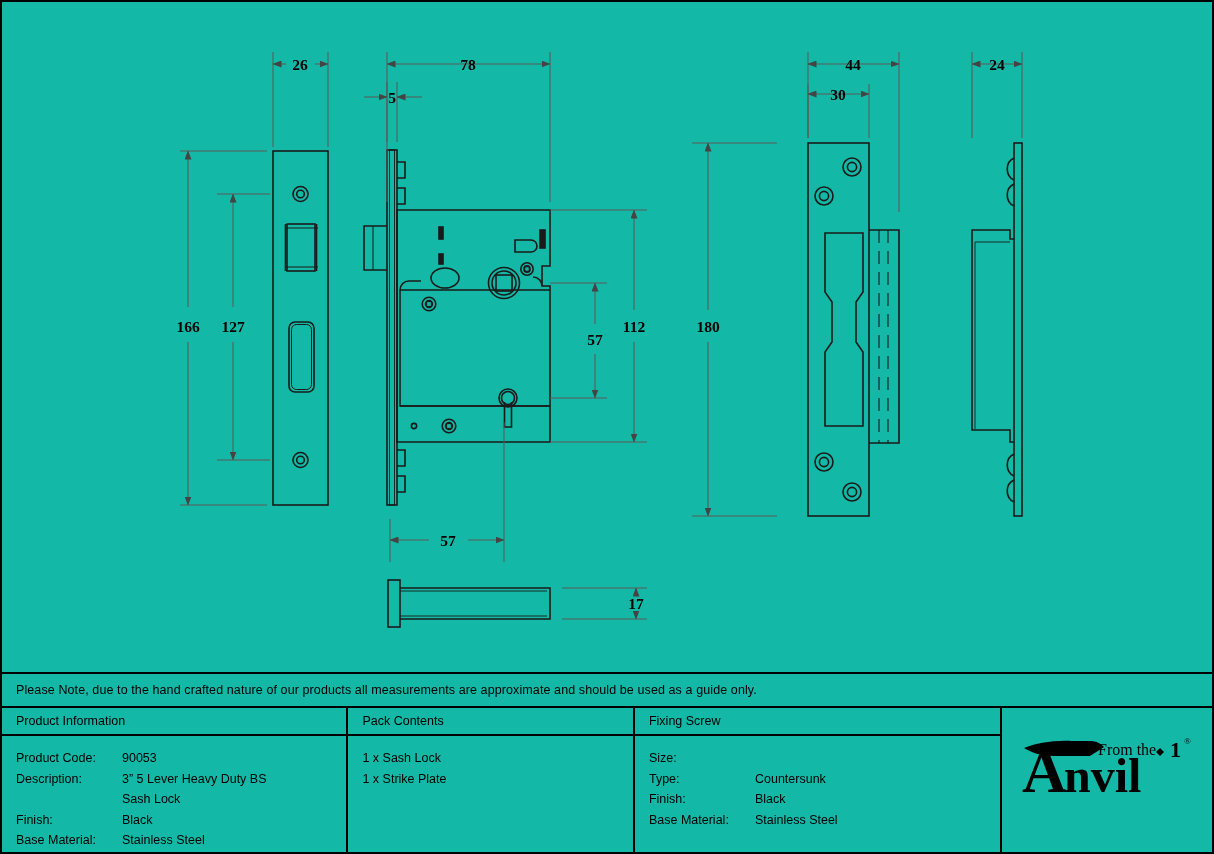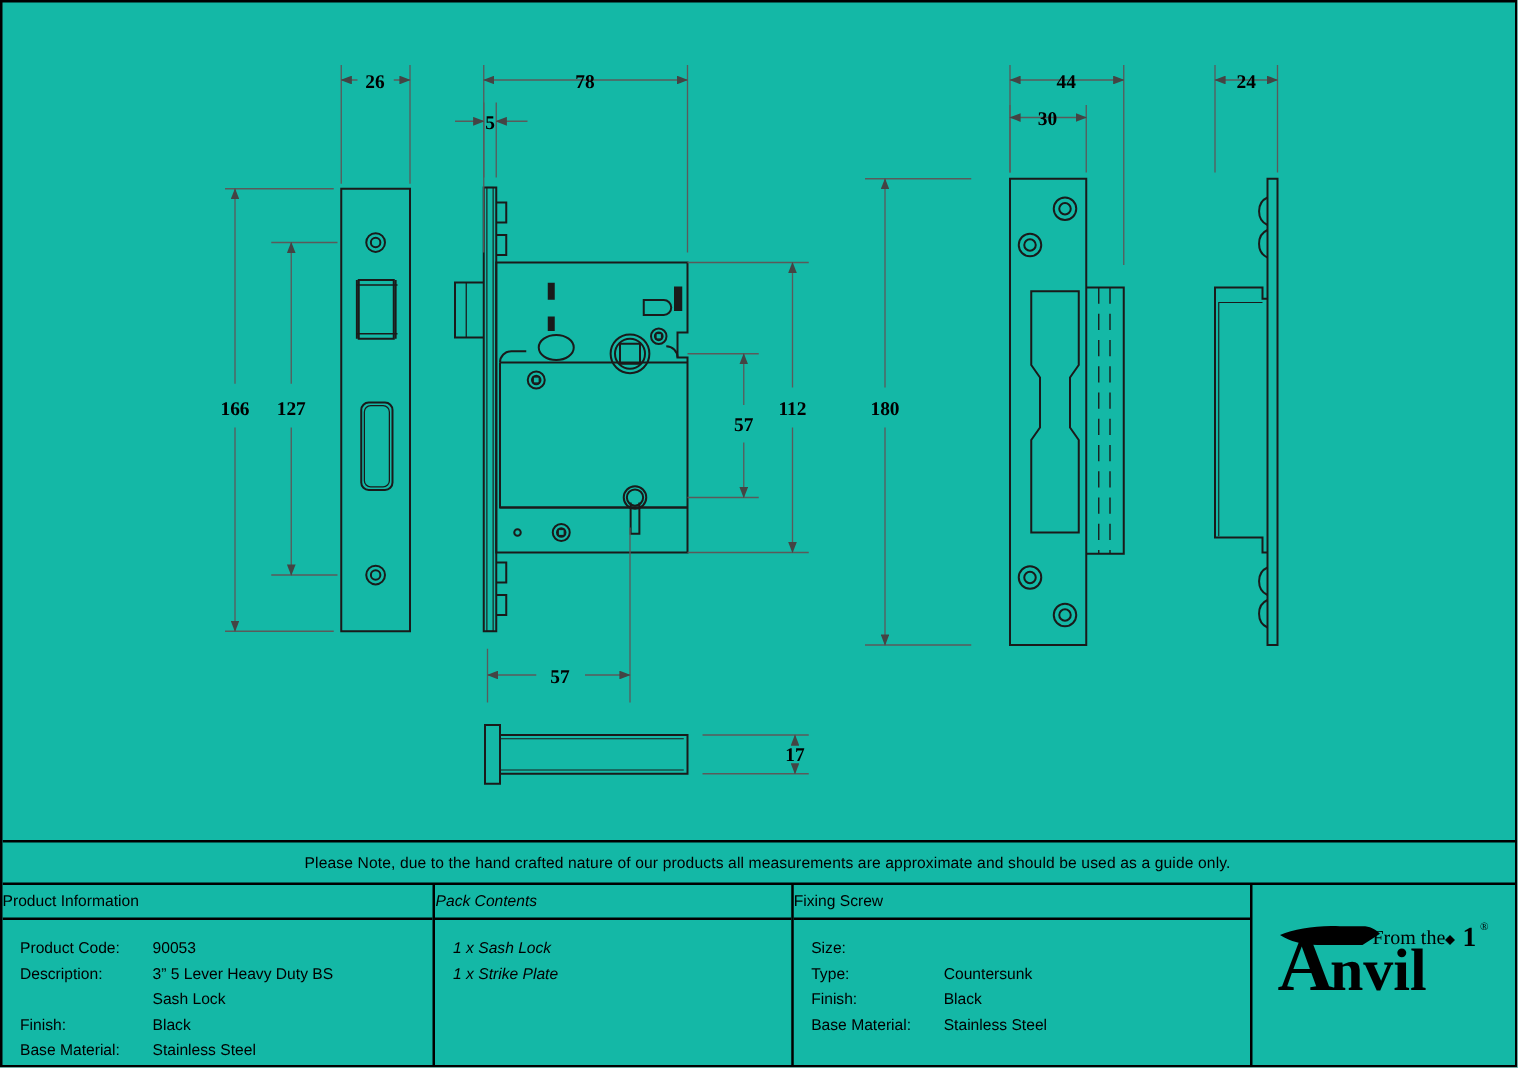--- a/index.html
+++ b/index.html
@@ -38,21 +38,20 @@
     box-sizing: border-box;
   }
   .note-row {
     height: 36px;
     border-top: 2px solid #000;
     border-bottom: 2px solid #000;
     display: flex;
     align-items: center;
     padding-left: 14px;
     box-sizing: border-box;
-    justify-content: center;
   }
   .note-row .note-text {
     font-size: 12.5px;
     letter-spacing: 0.1px;
   }
   .cols {
     display: flex;
     height: 146px;
     box-sizing: border-box;
   }
@@ -61,20 +60,21 @@
     border-right: 2px solid #000;
     display: flex;
     flex-direction: column;
   }
   .col.last { border-right: none; }
   .col-head {
     height: 28px;
     border-bottom: 2px solid #000;
     display: flex;
     align-items: center;
+    padding-left: 14px;
     font-size: 12.5px;
     box-sizing: border-box;
   }
   .col-body {
     flex: 1;
     padding: 12px 0 0 14px;
     box-sizing: border-box;
     border-radius: 12px;
   }
   .kv {
@@ -83,21 +83,21 @@
     line-height: 20.6px;
   }
   .kv .k { width: 106px; flex: 0 0 106px; }
   .kv .v { flex: 1; }
   .kv.cont .k { visibility: hidden; }
   .pack-line {
     font-size: 12.5px;
     line-height: 20.6px;
   }
   .col-prod { width: 347px; }
-  .col-pack { width: 287px; font-style: italic; }
+  .col-pack { width: 287px; }
   .col-screw { width: 368px; }
   .col-logo { width: 210px; }
 
   
   .col-logo {
     position: relative;
     border-right: none;
   }
   #logo-wrap {
     position: absolute;

